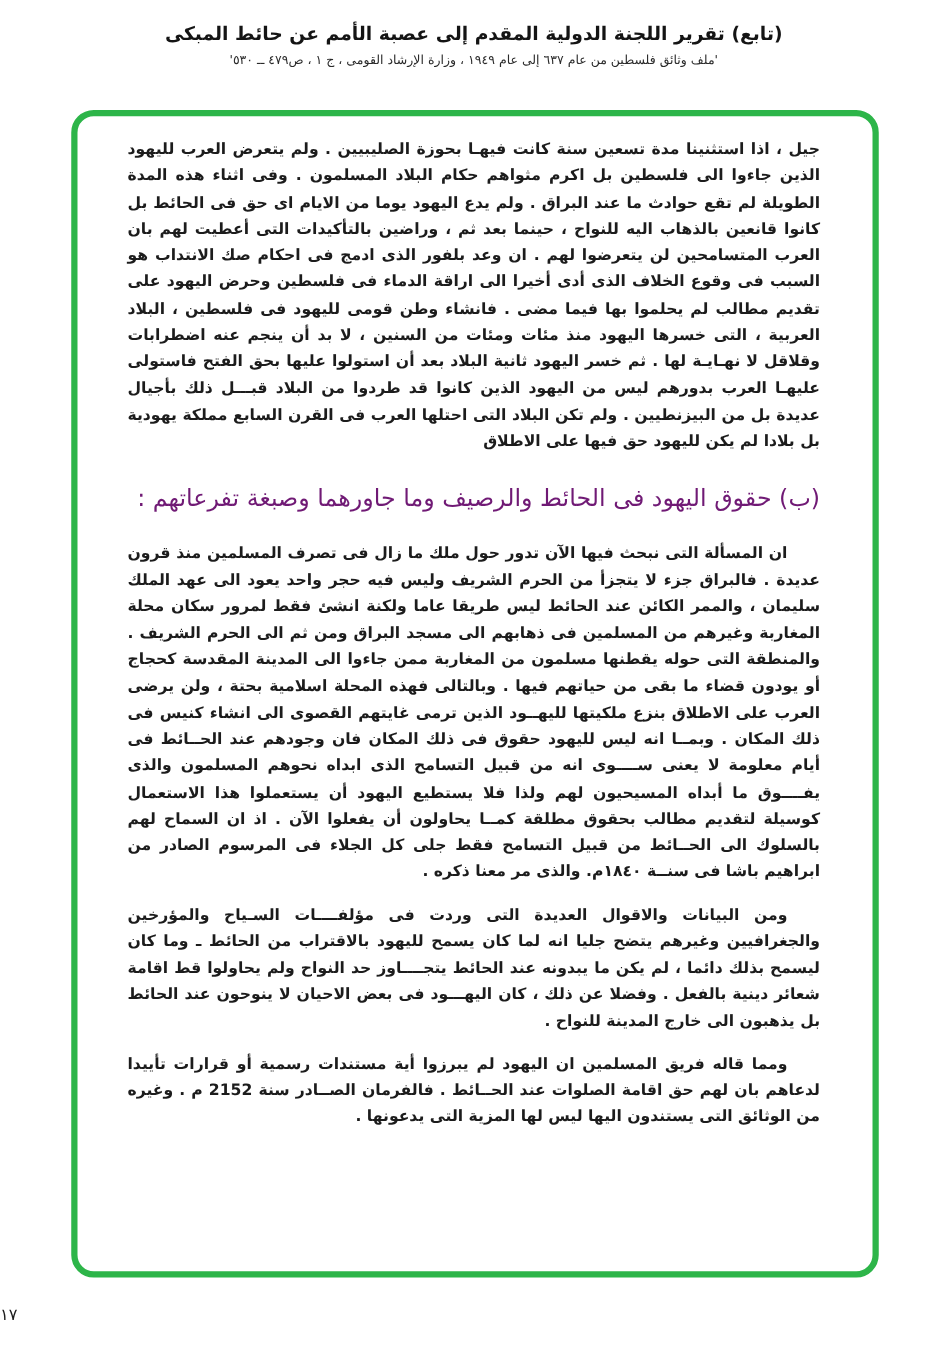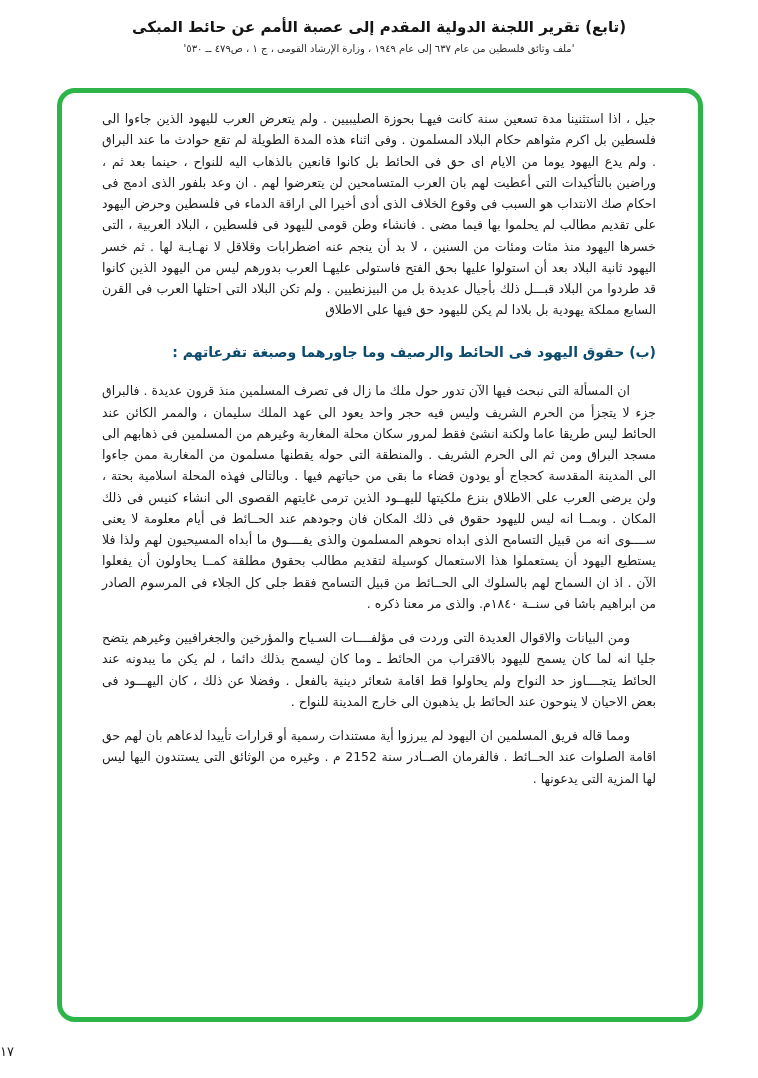--- a/index.html
+++ b/index.html
@@ -50,30 +50,31 @@
     direction: rtl;
     text-align: justify;
     padding: 15px 42px 10px 40px;
     font-size: 12.5px;
     line-height: 1.7;
     color: #1c1c1c;
   }
   .para {
     text-indent: 26px;
     margin-bottom: 13px;
+    font-weight: bold;
   }
   .para.no-indent {
     text-indent: 0;
   }
   .section-heading {
     direction: rtl;
-    font-size: 14px;
-    font-weight: 700;
+    font-size: 19px;
+    font-weight: 400;
     margin: 20px 0 16px 0;
-    color: #0c4a6e;
+    color: #701a75;
   }
   .page-footer {
     position: absolute;
     left: 0;
     bottom: 18px;
     width: 100%;
     text-align: left;
   }
   .page-number {
     font-size: 13px;

